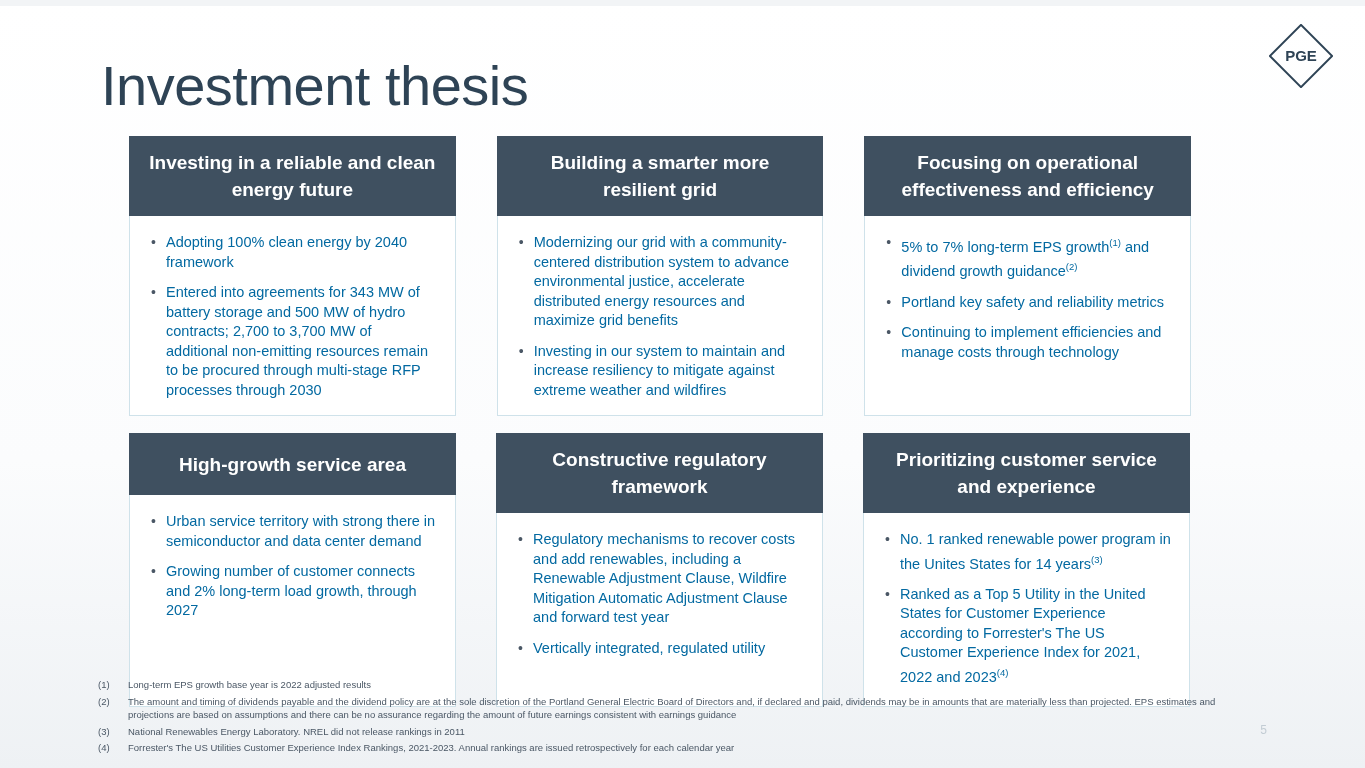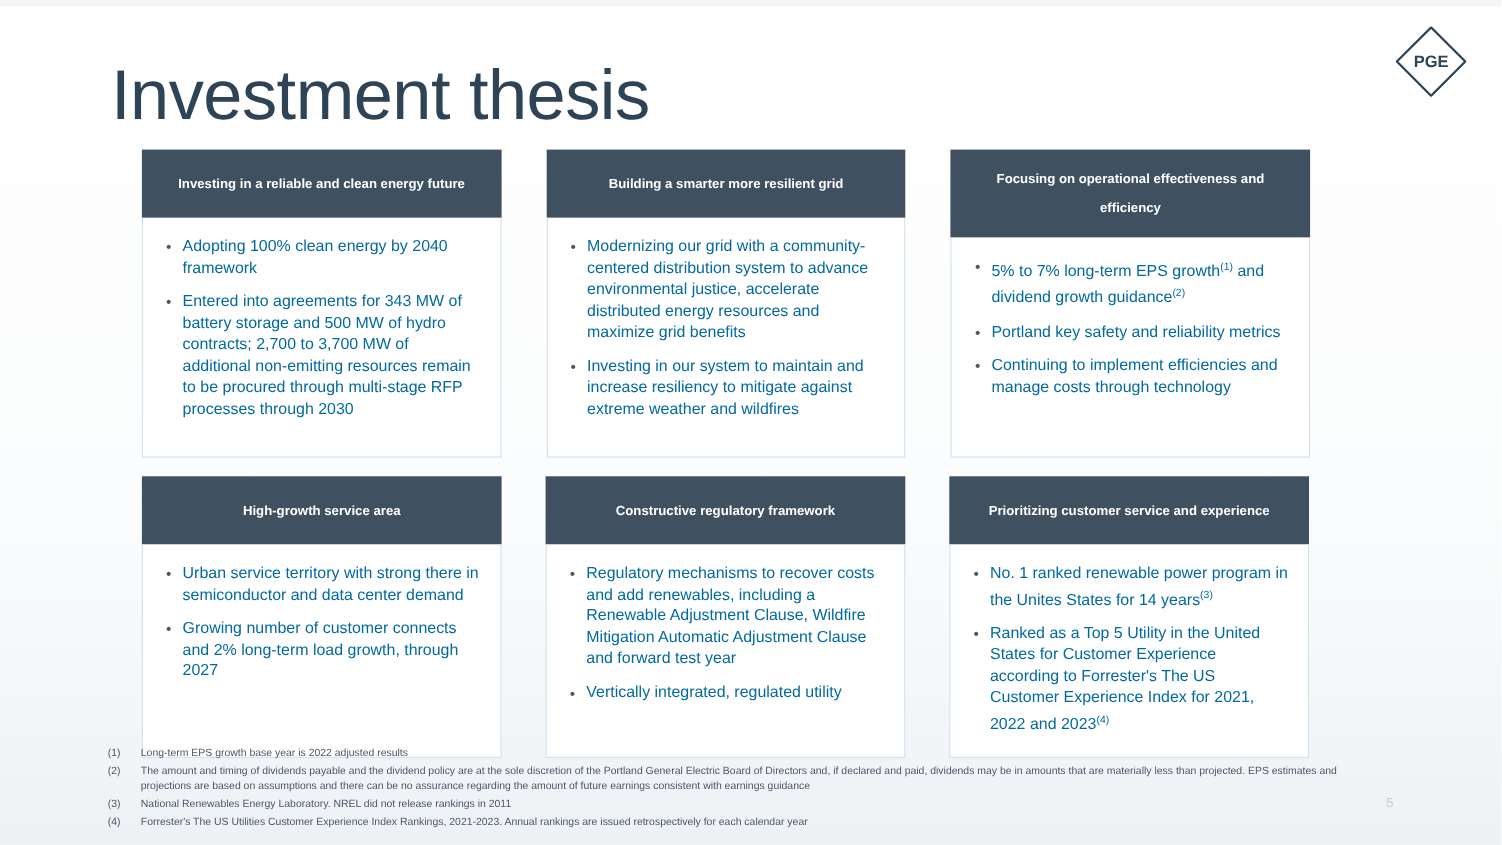--- a/index.html
+++ b/index.html
@@ -37,21 +37,21 @@
     width: 64px;
     height: 64px;
   }
   .logo svg { display: block; }
 
   
   .page-title {
     position: absolute;
     left: 101px;
     top: 54px;
-    font-size: 64px;
+    font-size: 56px;
     line-height: 64px;
     font-weight: 400;
     color: #2e4355;
     letter-spacing: -0.5px;
   }
 
   
   .grid {
     position: absolute;
     left: 129px;
@@ -64,21 +64,21 @@
   }
   .row.second { margin-top: 17px; gap: 40px; }
   .card {
     width: 327px;
     display: flex;
     flex-direction: column;
   }
   .card-head {
     background: #3f5060;
     color: #ffffff;
-    font-size: 12px;
+    font-size: 19px;
     font-weight: bold;
     line-height: 27px;
     text-align: center;
     padding: 13px 16px;
     box-sizing: border-box;
     min-height: 62px;
     display: flex;
     align-items: center;
     justify-content: center;
   }

